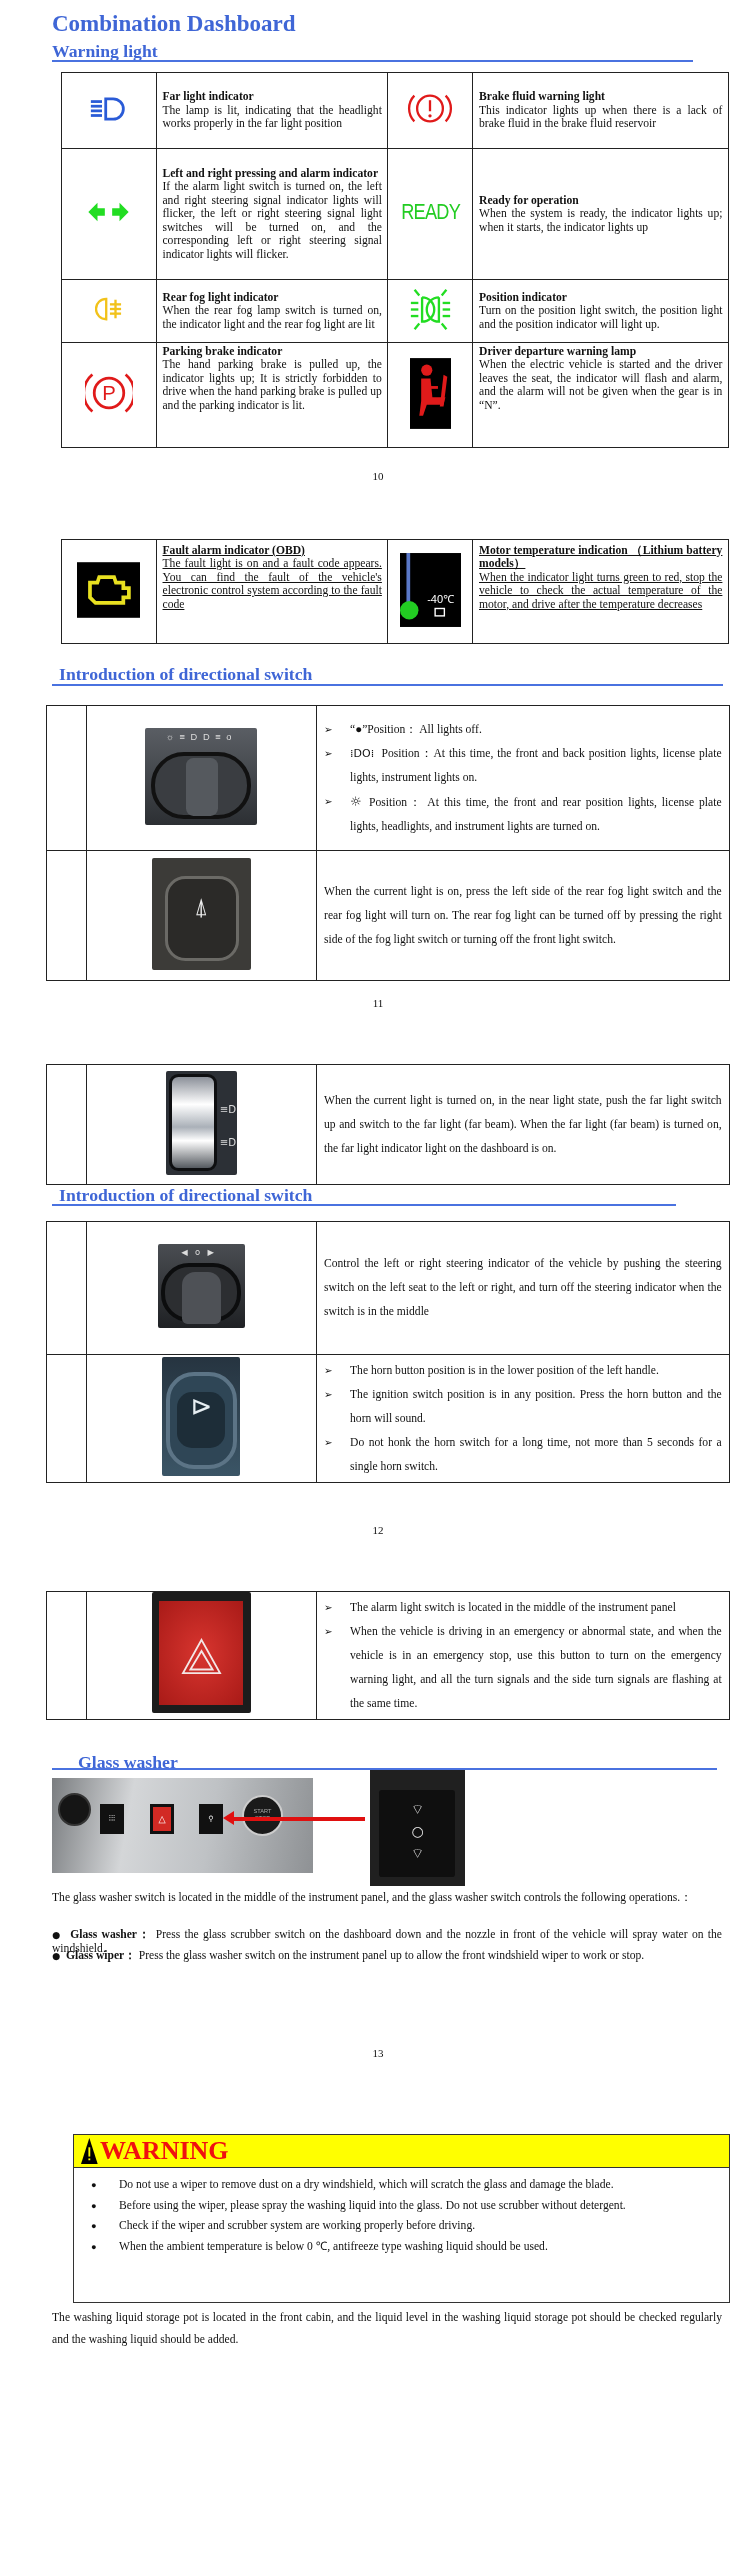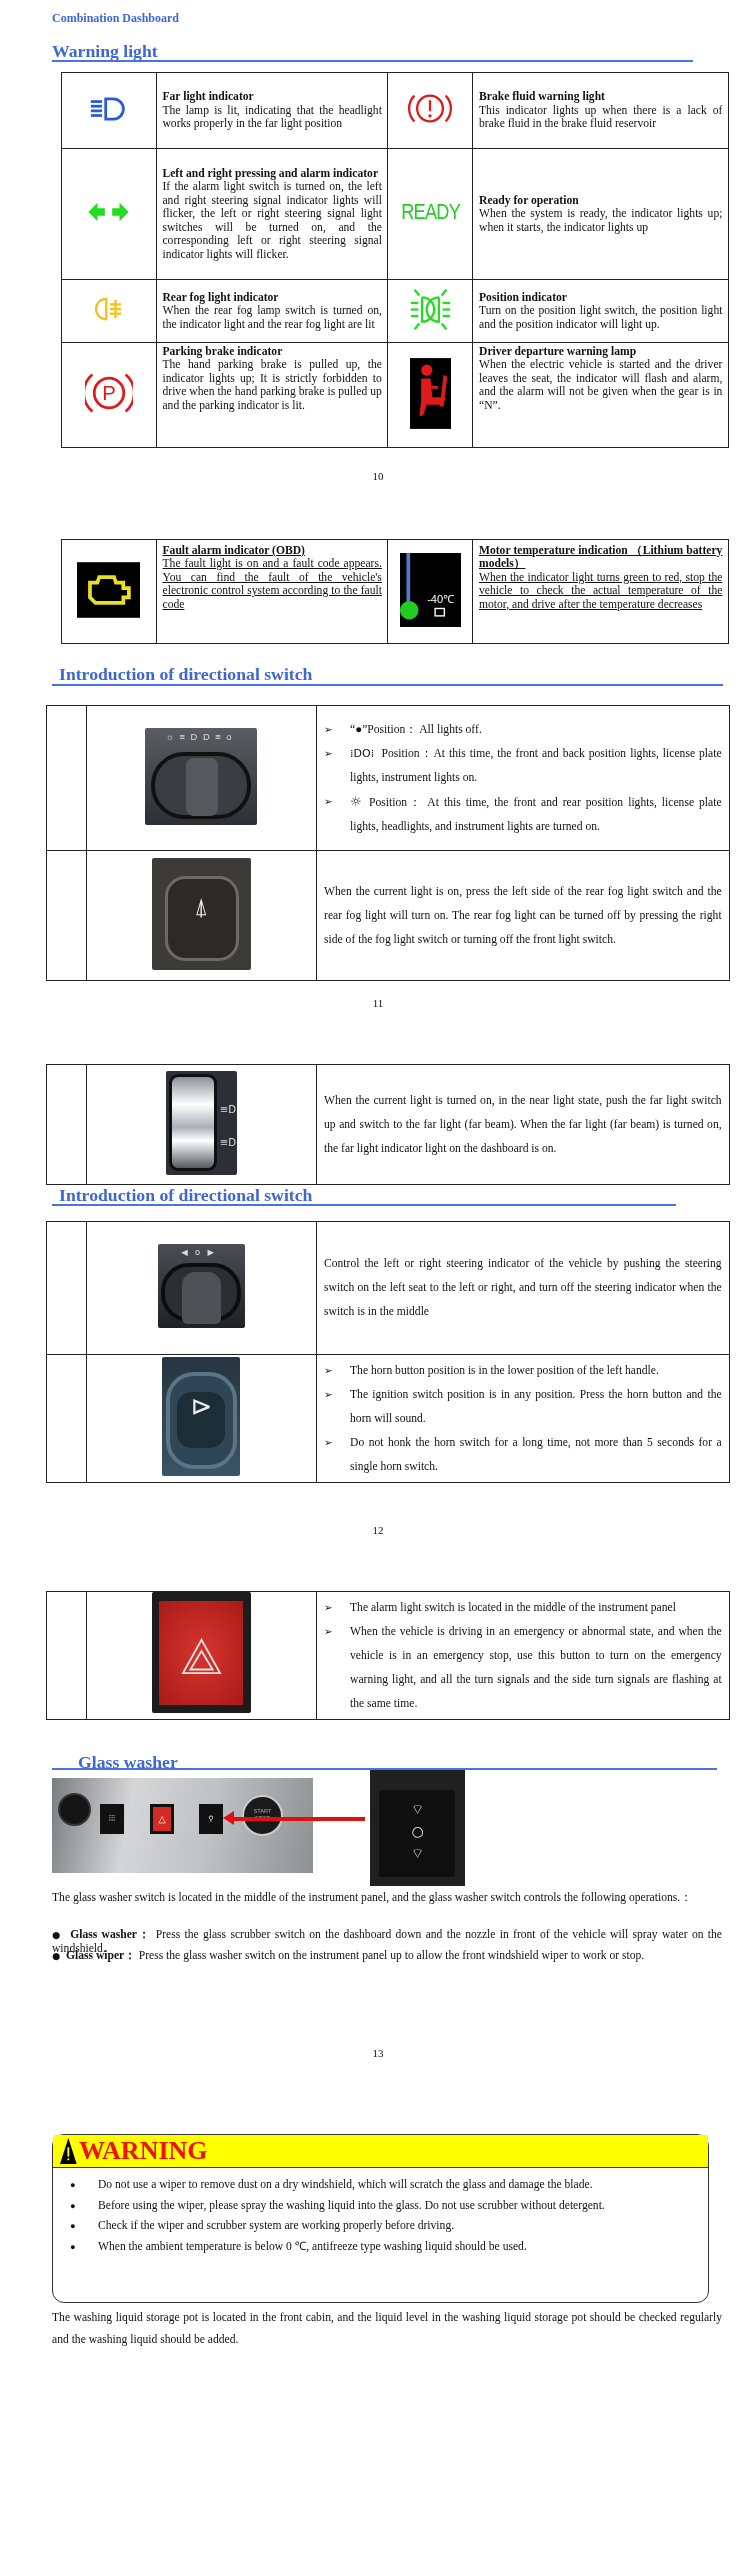--- a/index.html
+++ b/index.html
@@ -1,18 +1,18 @@
 <!DOCTYPE html>
 <html style="font-size:15px"><head>
 <meta charset="utf-8">
 <style>
   * { box-sizing: border-box; margin: 0; padding: 0; }
   body { width: 756px; height: 2576px; background: #fff; position: relative; font-family: "Liberation Serif", serif; color: #111; overflow: hidden; }
   .abs { position: absolute; }
-  .h-title { font-family: "Liberation Serif", serif; font-weight: bold; color: #3f66d6; font-size: 12px; }
+  .h-title { font-family: "Liberation Serif", serif; font-weight: bold; color: #3f66d6; font-size: 23px; }
   .h-section { font-family: "Liberation Serif", serif; font-weight: bold; color: #3f66d6; font-size: 17.7px; }
   .uline { height: 1.9px; background: #4a72e0; }
   table { border-collapse: collapse; position: absolute; }
   td { border: 1.4px solid #222; vertical-align: middle; font-size: 11.6px; line-height: 13.5px; }
   .desc { padding: 1.9px 5.6px; text-align: justify; }
   .desc b { display: block; font-weight: bold; }
   .icon-cell { text-align: center; }
   .pagenum { font-size: 11px; text-align: center; width: 756px; left: 0; }
   .sw-text { padding: 3.7px 7.4px; font-size: 11.6px; line-height: 24px; text-align: justify; }
   .bl { list-style: none; }
@@ -332,21 +332,21 @@
 
 <div class="abs body-text" style="left:52px;top:1891px;width:670px;">The glass washer switch is located in the middle of the instrument panel, and the glass washer switch controls the following operations.：</div>
 <div class="abs body-text" style="left:52px;top:1920px;width:670px;margin-top:8px;">
   <span style="font-family:'DejaVu Sans',sans-serif;font-size:9.3px;">●</span>&nbsp;&nbsp;<b>Glass washer：</b><span> Press the glass scrubber switch on the dashboard down and the nozzle in front of the vehicle will spray water on the windshield.</span>
 </div>
 <div class="abs body-text" style="left:52px;top:1949px;width:670px;">
   <span style="font-family:'DejaVu Sans',sans-serif;font-size:9.3px;">●</span>&nbsp;&nbsp;<b>Glass wiper：</b><span> Press the glass washer switch on the instrument panel up to allow the front windshield wiper to work or stop.</span>
 </div>
 <div class="abs pagenum" style="top:2047px;">13</div>
 
-<div class="abs warn-box" style="left:52px;top:2134px;width:657px;height:169px;border-radius:12px;">
+<div class="abs warn-box" style="left:73px;top:2134px;width:657px;height:169px;">
   <div class="warn-head">
     <svg width="16.7" height="26" viewBox="0 0 18 28">
         <path d="M9 0 L18 28 L0 28 Z" fill="#000"></path>
         <rect x="8" y="10" width="2" height="10" fill="#ffff00"></rect>
         <rect x="8" y="22" width="2" height="2" fill="#ffff00"></rect>
       </svg>
     <span class="warn-title">WARNING</span>
   </div>
   <ul class="warn-list">
     <li>Do not use a wiper to remove dust on a dry windshield, which will scratch the glass and damage the blade.</li>

